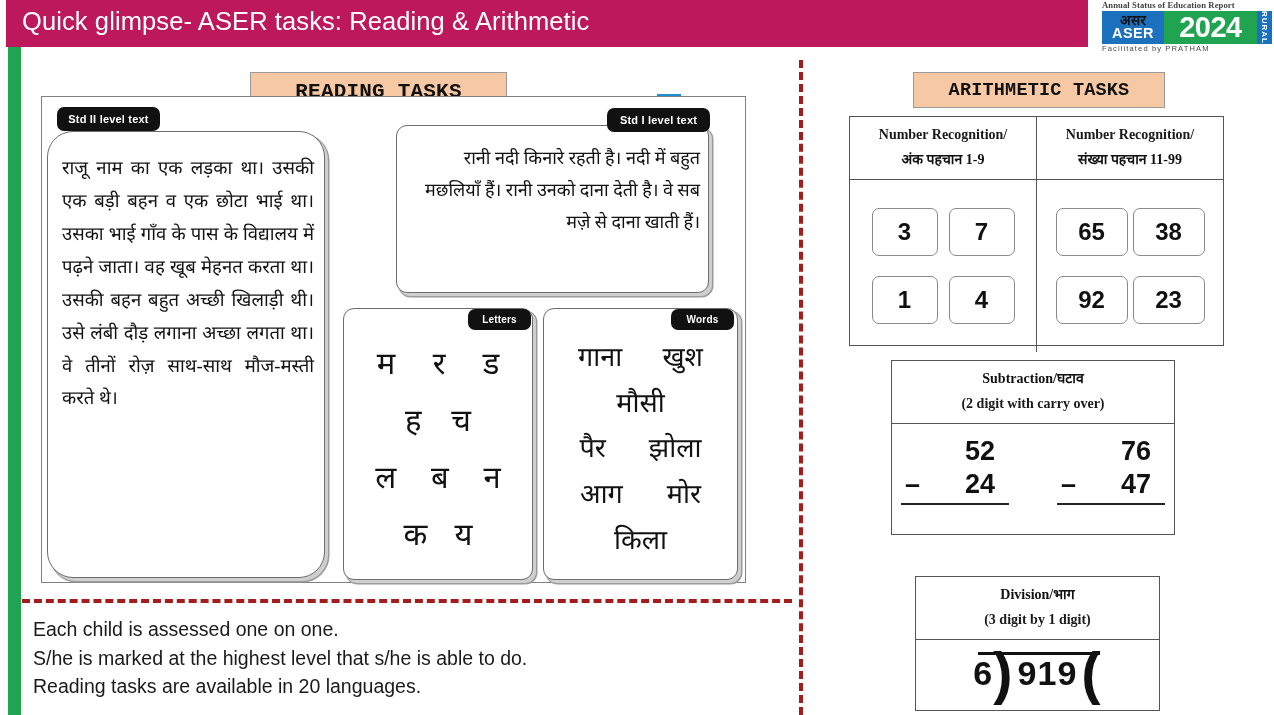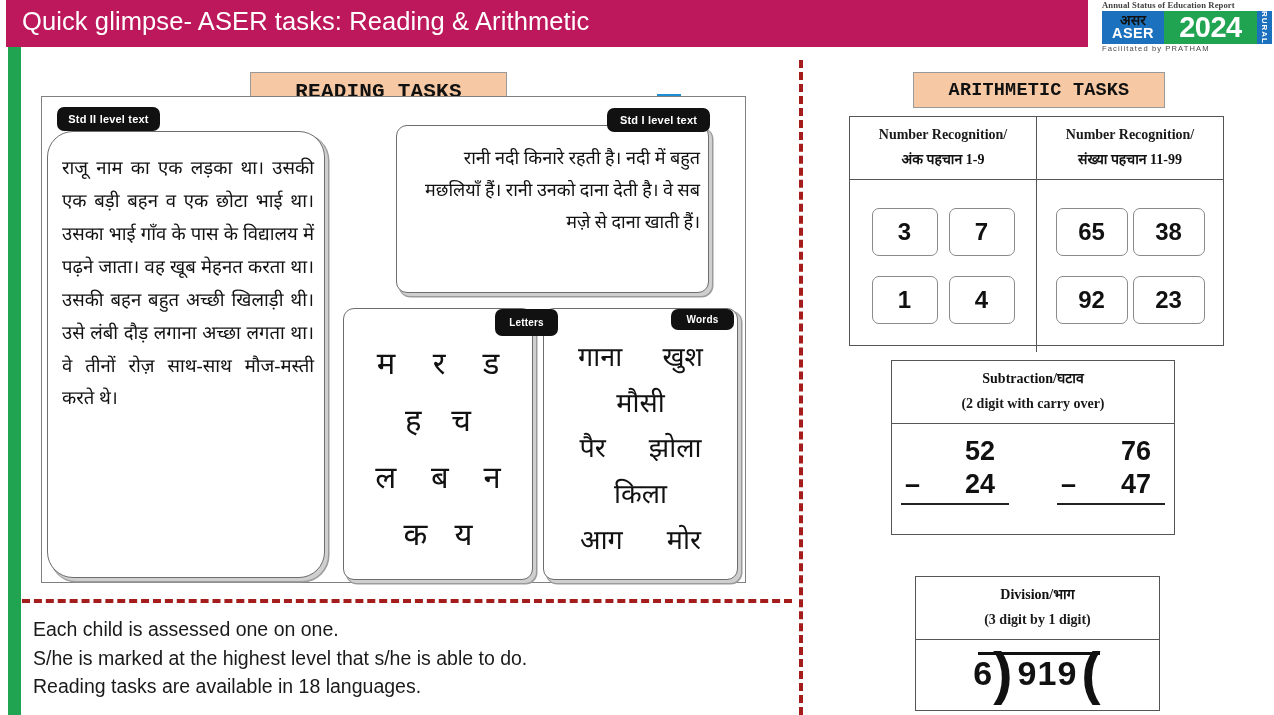--- a/index.html
+++ b/index.html
@@ -222,21 +222,21 @@
   <div class="tag" style="left:57px; top:107px; width:103px; height:24px;">Std II level text</div>
   <div class="card" id="card-std2">
     <div class="devanagari" id="p-std2">राजू नाम का एक लड़का था। उसकी एक बड़ी बहन व एक छोटा भाई था। उसका भाई गाँव के पास के विद्यालय में पढ़ने जाता। वह खूब मेहनत करता था। उसकी बहन बहुत अच्छी खिलाड़ी थी। उसे लंबी दौड़ लगाना अच्छा लगता था। वे तीनों रोज़ साथ-साथ मौज-मस्ती करते थे।</div>
   </div>
 
   <div class="tag" style="left:607px; top:108px; width:103px; height:24px;">Std I level text</div>
   <div class="card" id="card-std1">
     <div class="devanagari" id="p-std1">रानी नदी किनारे रहती है। नदी में बहुत मछलियाँ हैं। रानी उनको दाना देती है। वे सब मज़े से दाना खाती हैं।</div>
   </div>
 
-  <div class="tag" style="left:495px; top:309px; width:63px; height:27px; font-size:10px;">Letters</div>
+  <div class="tag" style="left:468px; top:309px; width:63px; height:21px; font-size:10px;">Letters</div>
   <div class="card" id="card-letters">
     <div class="glyph-rows" id="letters-rows">
         <div class="grow">
           <span class="letter-g devanagari">म</span>
           <span class="letter-g devanagari">र</span>
           <span class="letter-g devanagari">ड</span>
         </div>
         <div class="grow inset">
           <span class="letter-g devanagari">ह</span>
           <span class="letter-g devanagari">च</span>
@@ -260,26 +260,26 @@
           <span class="word-g devanagari">गाना</span>
           <span class="word-g devanagari">खुश</span>
         </div>
         <div class="grow inset2">
           <span class="word-g devanagari">मौसी</span>
         </div>
         <div class="grow">
           <span class="word-g devanagari">पैर</span>
           <span class="word-g devanagari">झोला</span>
         </div>
+        <div class="grow">
+          <span class="word-g devanagari">आग</span>
+          <span class="word-g devanagari">मोर</span>
+        </div>
         <div class="grow inset2">
           <span class="word-g devanagari">किला</span>
-        </div>
-        <div class="grow">
-          <span class="word-g devanagari">आग</span>
-          <span class="word-g devanagari">मोर</span>
         </div>
       </div>
   </div>
 
   <div class="banner" id="banner-arith">ARITHMETIC TASKS</div>
 
   <div class="atable" id="tbl-numrec">
     <div class="thead">
       <div class="acol-head">
         <div>Number Recognition/</div>
@@ -356,16 +356,16 @@
       </div>
     </div>
   </div>
 
   <div class="dash-v"></div>
   <div class="dash-h"></div>
 
   <div class="notes" id="notes">
       <p>Each child is assessed one on one.</p>
       <p>S/he is marked at the highest level that s/he is able to do.</p>
-      <p>Reading tasks are available in 18 languages.</p>
+      <p>Reading tasks are available in 20 languages.</p>
     </div>
 
 </div>
 
 </body></html>

